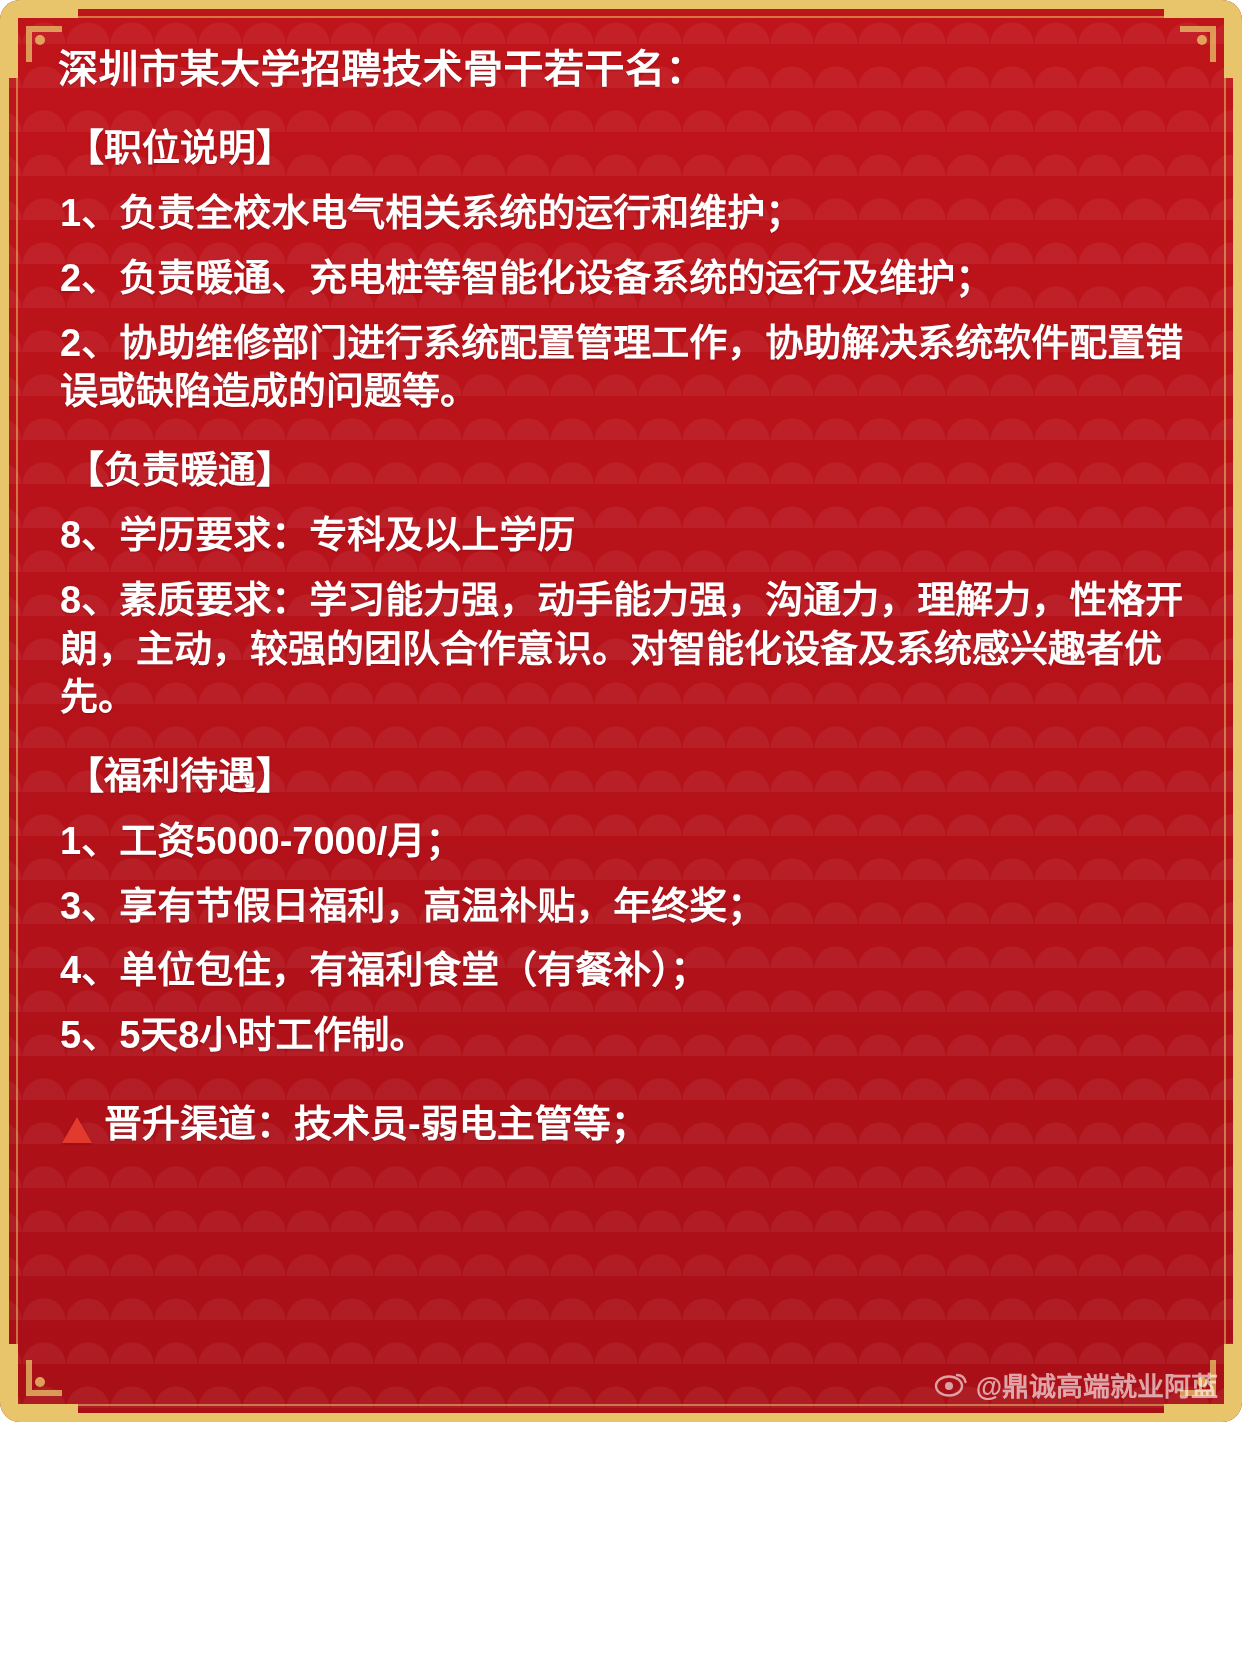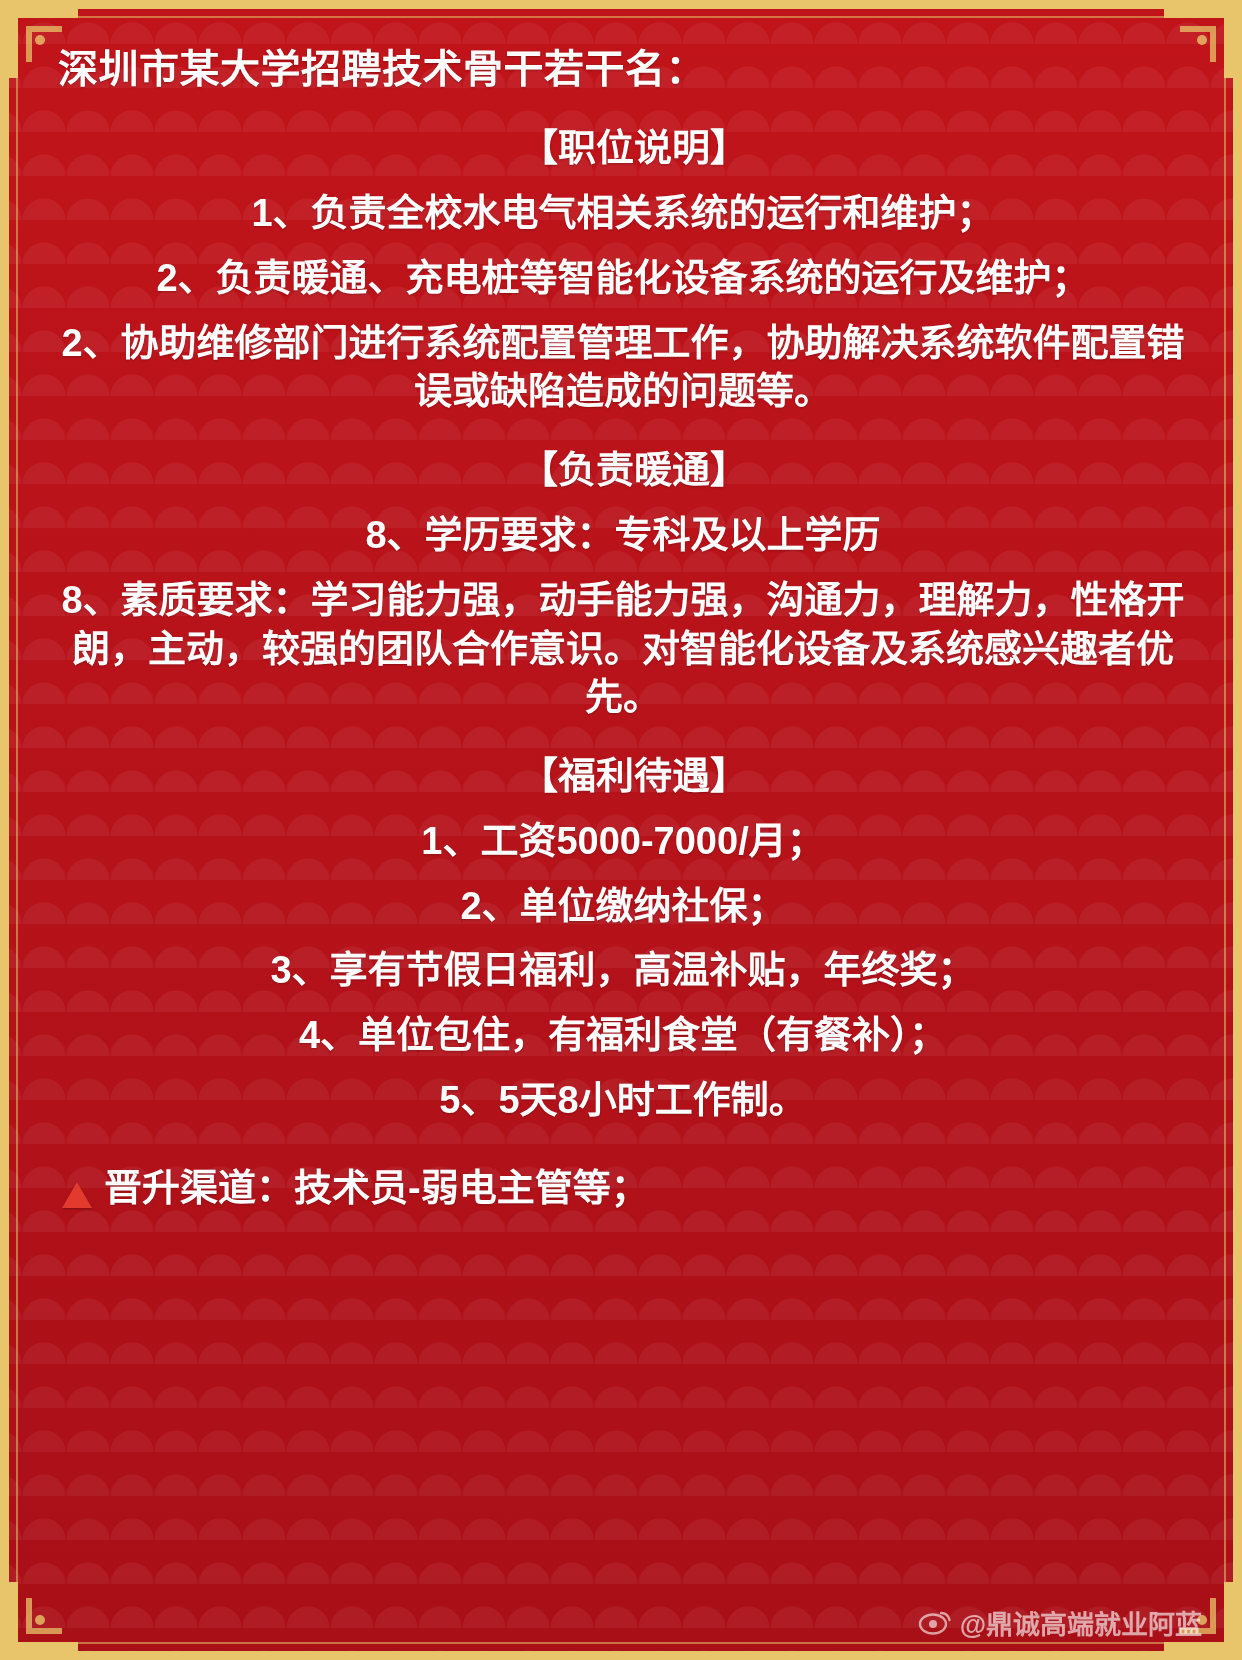--- a/index.html
+++ b/index.html
@@ -6,32 +6,33 @@
     margin: 0;
     padding: 0;
     background: #ffffff;
   }
   body {
     font-family: "Liberation Sans", "DejaVu Sans", sans-serif;
   }
   .poster {
     position: relative;
     width: 1242px;
-    height: 1660px;
+    height: 1422px;
     box-sizing: border-box;
     background-color: #c4161c;
     background-image:
       radial-gradient(circle at 0 44px, rgba(255,255,255,0.055) 0 21px, rgba(0,0,0,0) 22px),
       radial-gradient(circle at 44px 44px, rgba(255,255,255,0.055) 0 21px, rgba(0,0,0,0) 22px),
       radial-gradient(circle at 88px 44px, rgba(255,255,255,0.055) 0 21px, rgba(0,0,0,0) 22px),
       radial-gradient(circle at 22px 66px, rgba(255,255,255,0.05) 0 21px, rgba(0,0,0,0) 22px),
       radial-gradient(circle at 66px 66px, rgba(255,255,255,0.05) 0 21px, rgba(0,0,0,0) 22px),
       linear-gradient(180deg, #c0141a 0%, #b5121a 55%, #a90f17 100%);
     background-size: 88px 44px, 88px 44px, 88px 44px, 88px 44px, 88px 44px, 100% 100%;
     overflow: hidden;
+    border-radius: 20px;
   }
   
   .frame-outer {
     position: absolute;
     inset: 0;
     border: 9px solid #e8c46a;
     box-sizing: border-box;
     pointer-events: none;
   }
   .frame-inner {
@@ -63,21 +64,20 @@
   .title {
     font-size: 40px;
     font-weight: 700;
     line-height: 1.25;
     letter-spacing: 0.5px;
     margin: 0 0 8px 14px;
     text-shadow: 0 1px 2px rgba(0,0,0,0.25);
   }
   .section {
     margin-top: 30px;
-    text-align: center;
   }
   .section-head {
     font-size: 38px;
     font-weight: 700;
     line-height: 1.3;
     margin: 0 0 2px 22px;
     text-shadow: 0 1px 2px rgba(0,0,0,0.25);
   }
   .line {
     font-size: 38px;
@@ -104,21 +104,21 @@
     filter: drop-shadow(0 1px 1px rgba(0,0,0,0.3));
   }
   .promo-text {
     font-size: 38px;
     font-weight: 700;
     line-height: 1.28;
     text-shadow: 0 1px 2px rgba(0,0,0,0.22);
   }
   .watermark {
     position: absolute;
-    right: 40px;
+    right: 24px;
     bottom: 18px;
     display: flex;
     align-items: center;
     gap: 8px;
     color: rgba(255,255,255,0.62);
     font-size: 27px;
     font-weight: 700;
   }
   .weibo-eye {
     width: 34px;
@@ -178,21 +178,20 @@
 
     <div class="section">
       <div class="section-head">【负责暖通】</div>
       <p class="line">8、学历要求：专科及以上学历</p>
       <p class="line">8、素质要求：学习能力强，动手能力强，沟通力，理解力，性格开朗，主动，较强的团队合作意识。对智能化设备及系统感兴趣者优先。</p>
     </div>
 
     <div class="section">
       <div class="section-head">【福利待遇】</div>
       <p class="line">1、工资5000-7000/月；</p>
-      <p class="line">2、单位缴纳社保；</p>
       <p class="line">3、享有节假日福利，高温补贴，年终奖；</p>
       <p class="line">4、单位包住，有福利食堂（有餐补）；</p>
       <p class="line">5、5天8小时工作制。</p>
     </div>
 
     <div class="promo">
       <span class="tri-icon"></span>
       <span class="promo-text">晋升渠道：技术员-弱电主管等；</span>
     </div>
 

